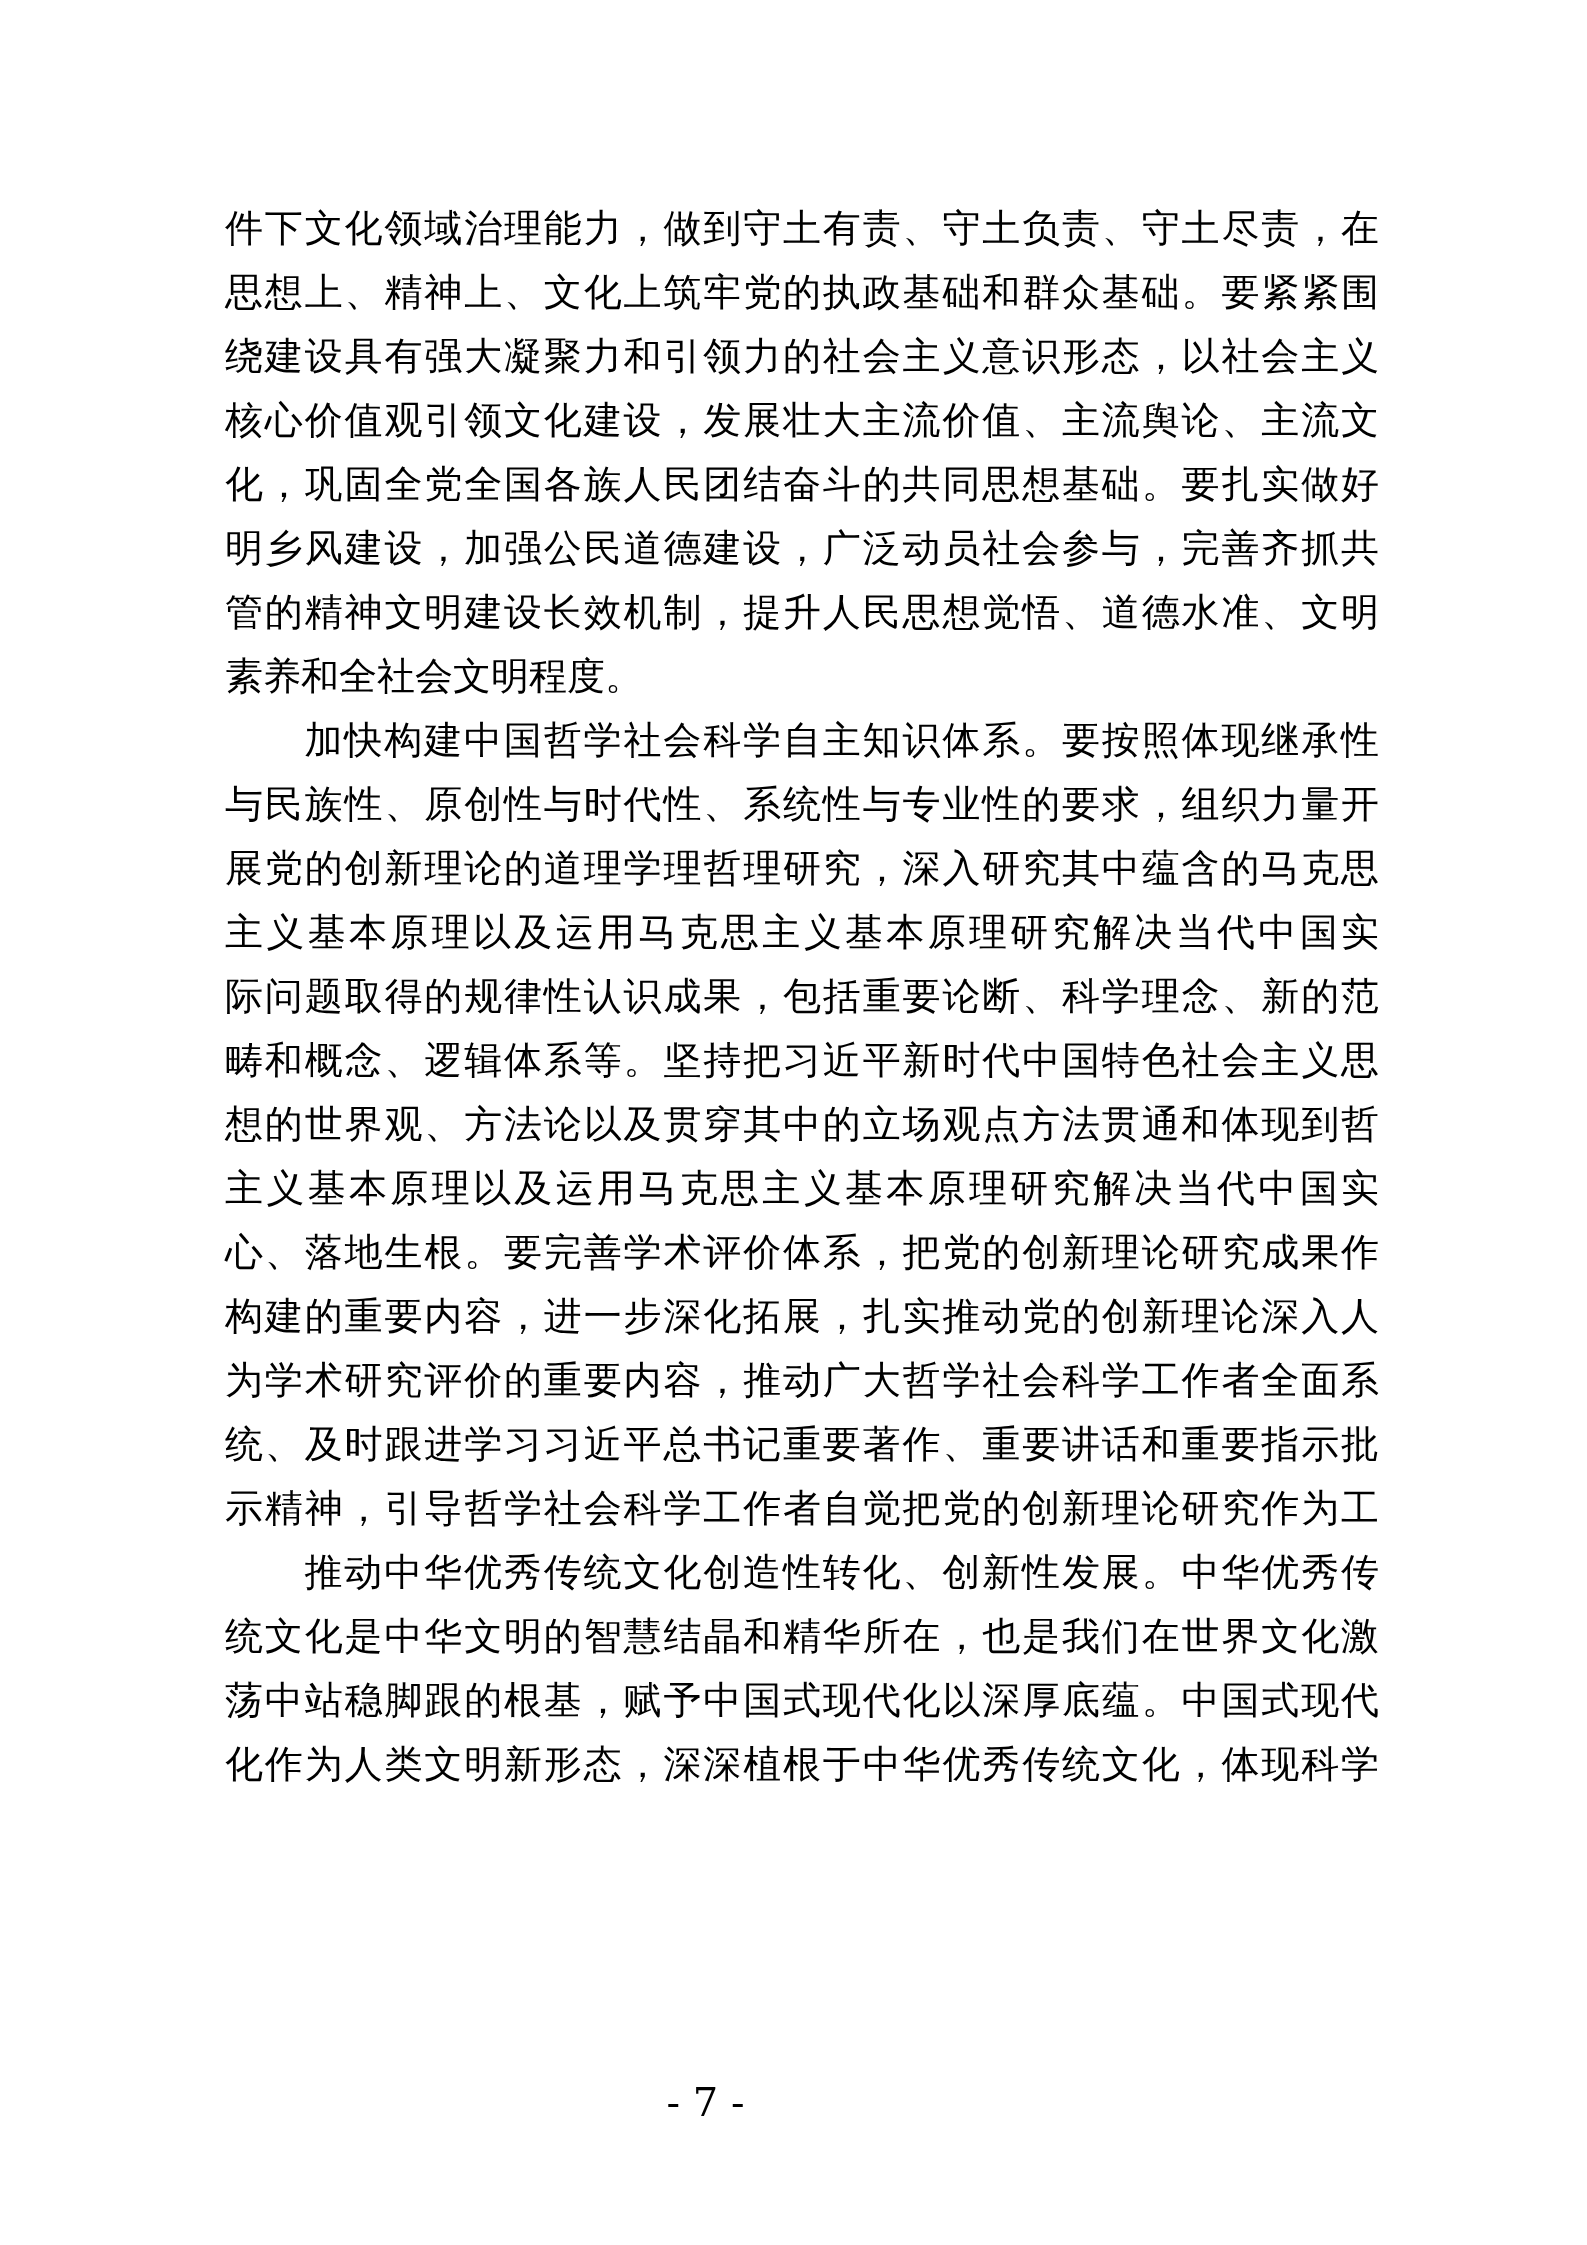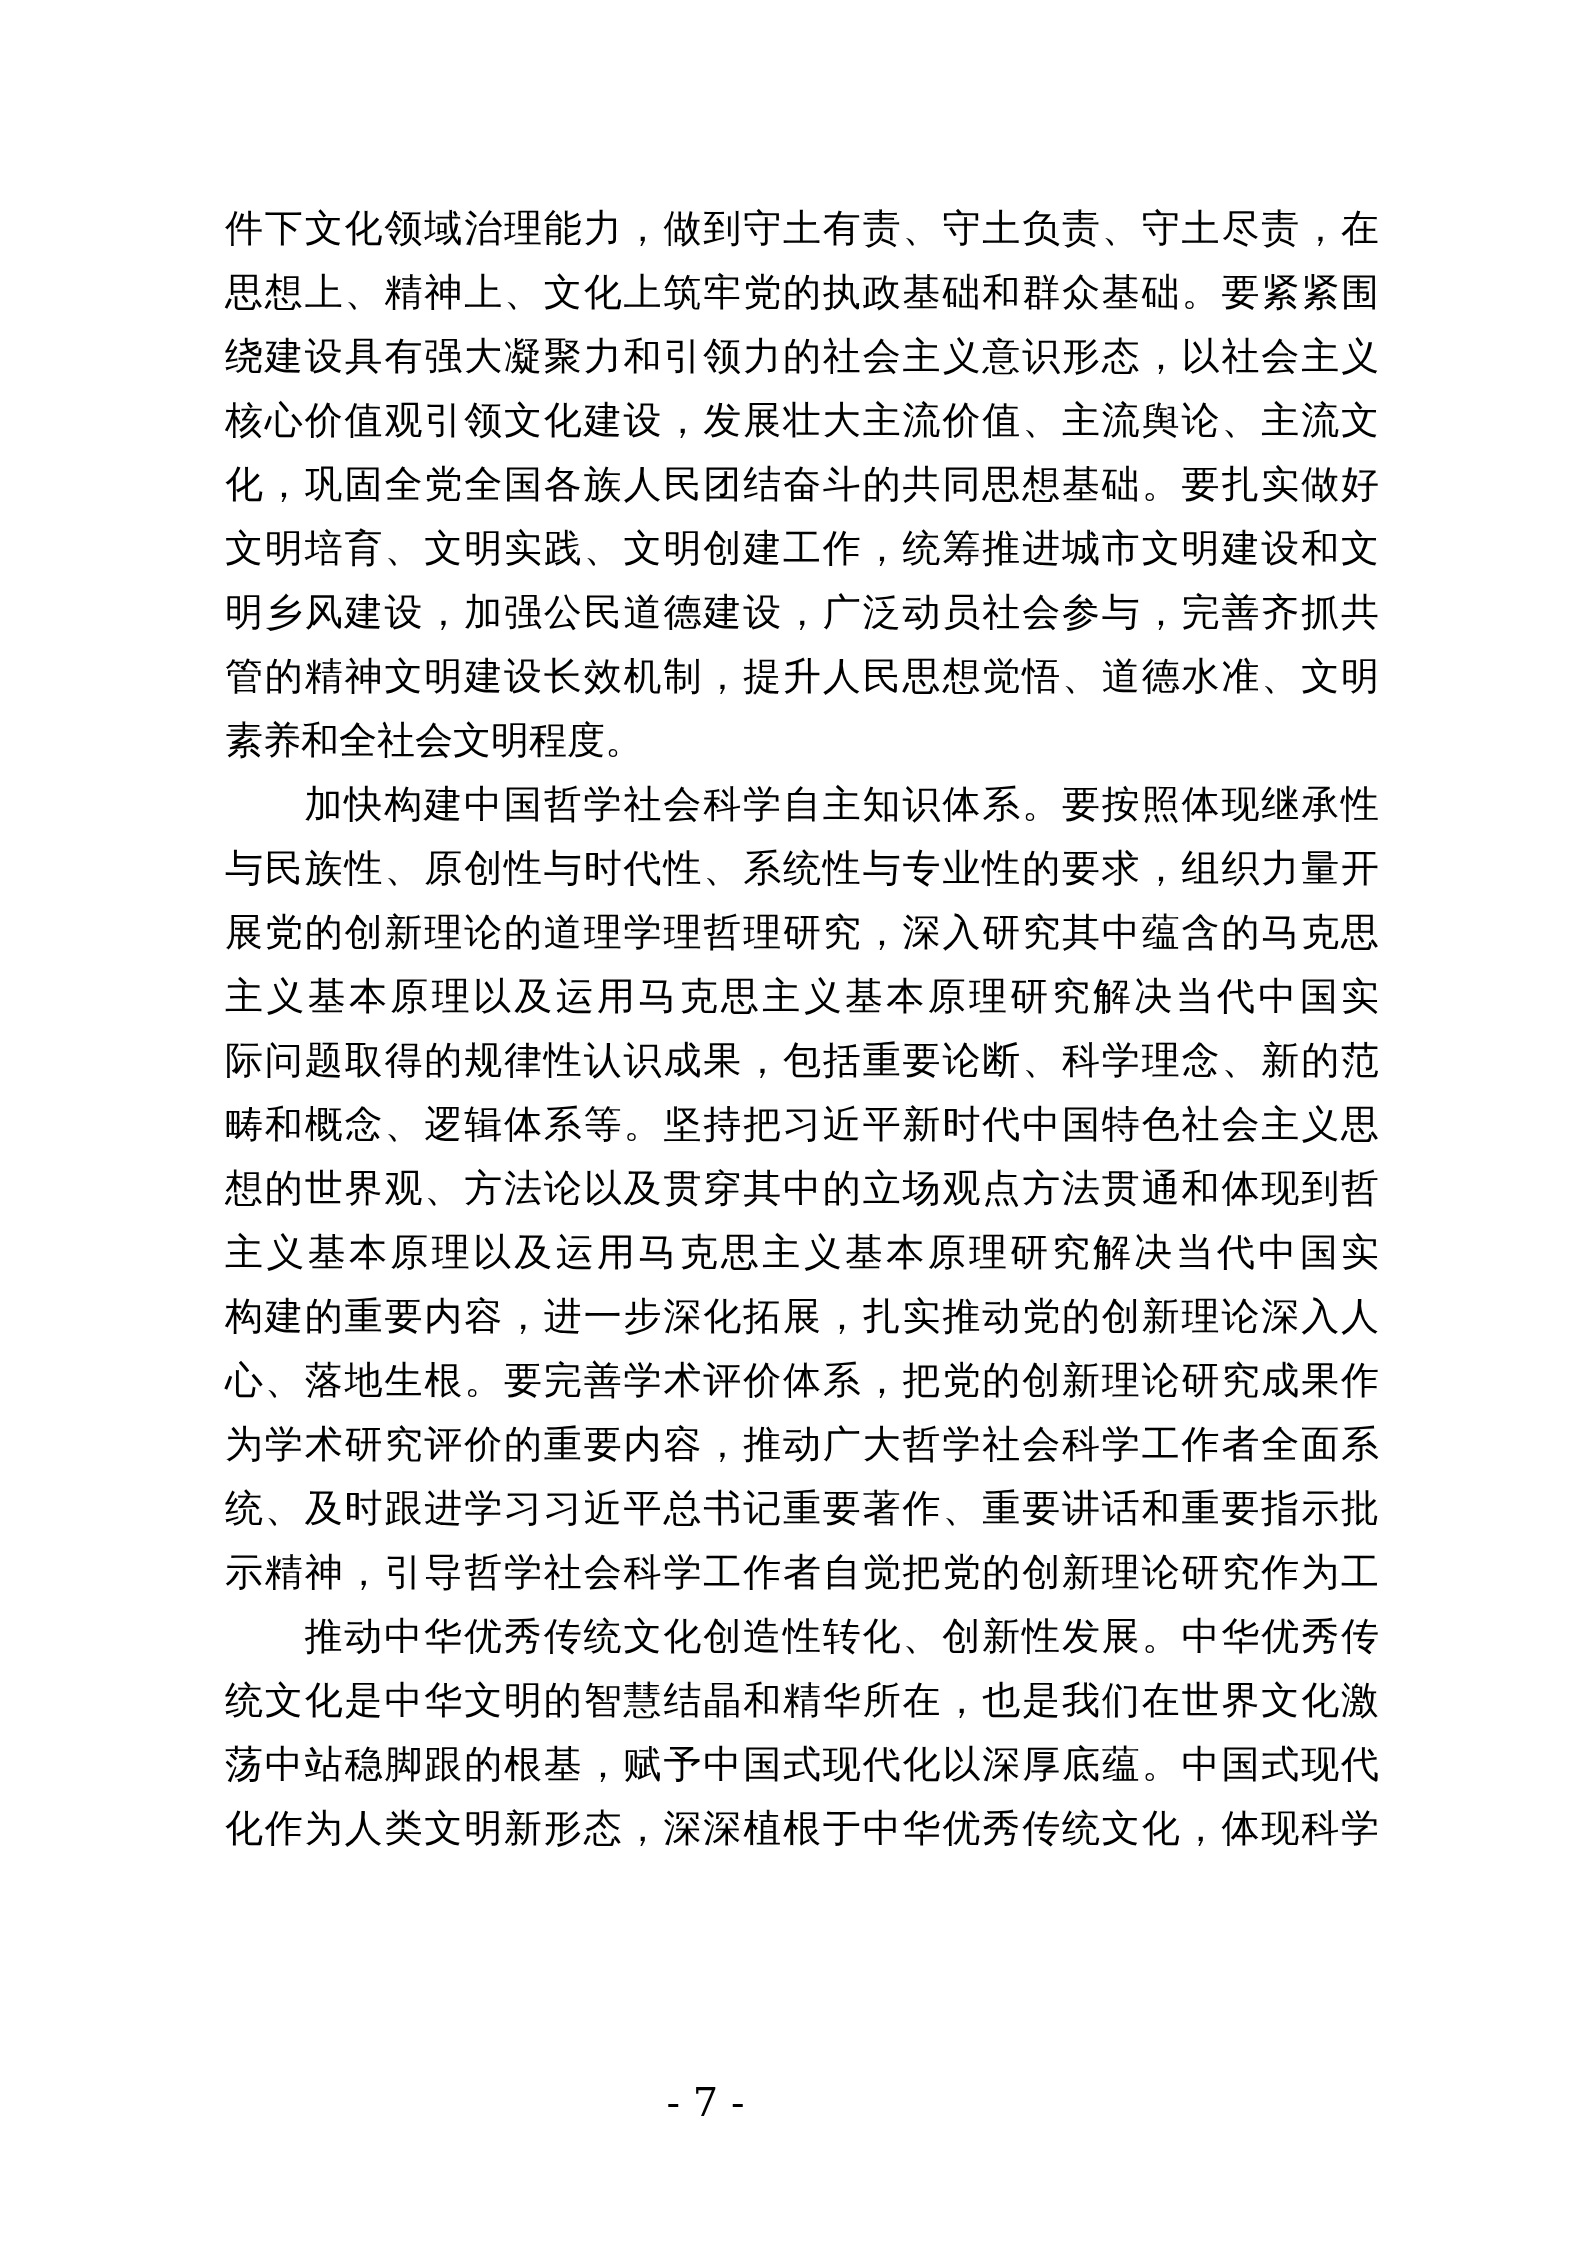--- a/index.html
+++ b/index.html
@@ -55,34 +55,33 @@
 </head>
 <body>
 
 <div class="page">
   <div class="text-block" id="text-block">
       <div class="line">件下文化领域治理能力，做到守土有责、守土负责、守土尽责，在</div>
       <div class="line">思想上、精神上、文化上筑牢党的执政基础和群众基础。要紧紧围</div>
       <div class="line">绕建设具有强大凝聚力和引领力的社会主义意识形态，以社会主义</div>
       <div class="line">核心价值观引领文化建设，发展壮大主流价值、主流舆论、主流文</div>
       <div class="line">化，巩固全党全国各族人民团结奋斗的共同思想基础。要扎实做好</div>
-      <div class="line">文明培育、文明实践、文明创建工作，统筹推进城市文明建设和文</div>
       <div class="line">明乡风建设，加强公民道德建设，广泛动员社会参与，完善齐抓共</div>
       <div class="line">管的精神文明建设长效机制，提升人民思想觉悟、道德水准、文明</div>
       <div class="line short">素养和全社会文明程度。</div>
       <div class="line indent">加快构建中国哲学社会科学自主知识体系。要按照体现继承性</div>
       <div class="line">与民族性、原创性与时代性、系统性与专业性的要求，组织力量开</div>
       <div class="line">展党的创新理论的道理学理哲理研究，深入研究其中蕴含的马克思</div>
       <div class="line">主义基本原理以及运用马克思主义基本原理研究解决当代中国实</div>
       <div class="line">际问题取得的规律性认识成果，包括重要论断、科学理念、新的范</div>
       <div class="line">畴和概念、逻辑体系等。坚持把习近平新时代中国特色社会主义思</div>
       <div class="line">想的世界观、方法论以及贯穿其中的立场观点方法贯通和体现到哲</div>
       <div class="line">主义基本原理以及运用马克思主义基本原理研究解决当代中国实</div>
+      <div class="line">心、落地生根。要完善学术评价体系，把党的创新理论研究成果作</div>
       <div class="line">构建的重要内容，进一步深化拓展，扎实推动党的创新理论深入人</div>
-      <div class="line">心、落地生根。要完善学术评价体系，把党的创新理论研究成果作</div>
       <div class="line">为学术研究评价的重要内容，推动广大哲学社会科学工作者全面系</div>
       <div class="line">统、及时跟进学习习近平总书记重要著作、重要讲话和重要指示批</div>
       <div class="line">示精神，引导哲学社会科学工作者自觉把党的创新理论研究作为工</div>
       <div class="line indent">推动中华优秀传统文化创造性转化、创新性发展。中华优秀传</div>
       <div class="line">统文化是中华文明的智慧结晶和精华所在，也是我们在世界文化激</div>
       <div class="line">荡中站稳脚跟的根基，赋予中国式现代化以深厚底蕴。中国式现代</div>
       <div class="line">化作为人类文明新形态，深深植根于中华优秀传统文化，体现科学</div>
     </div>
   <div class="page-number">- 7 -</div>
 </div>

